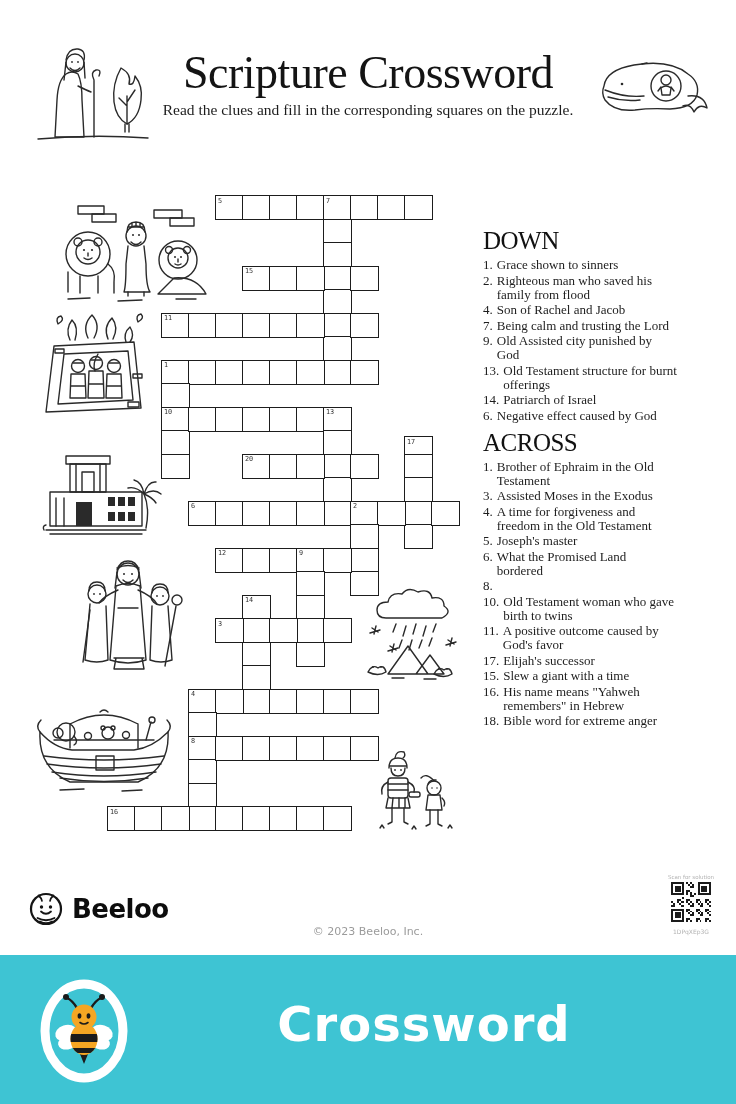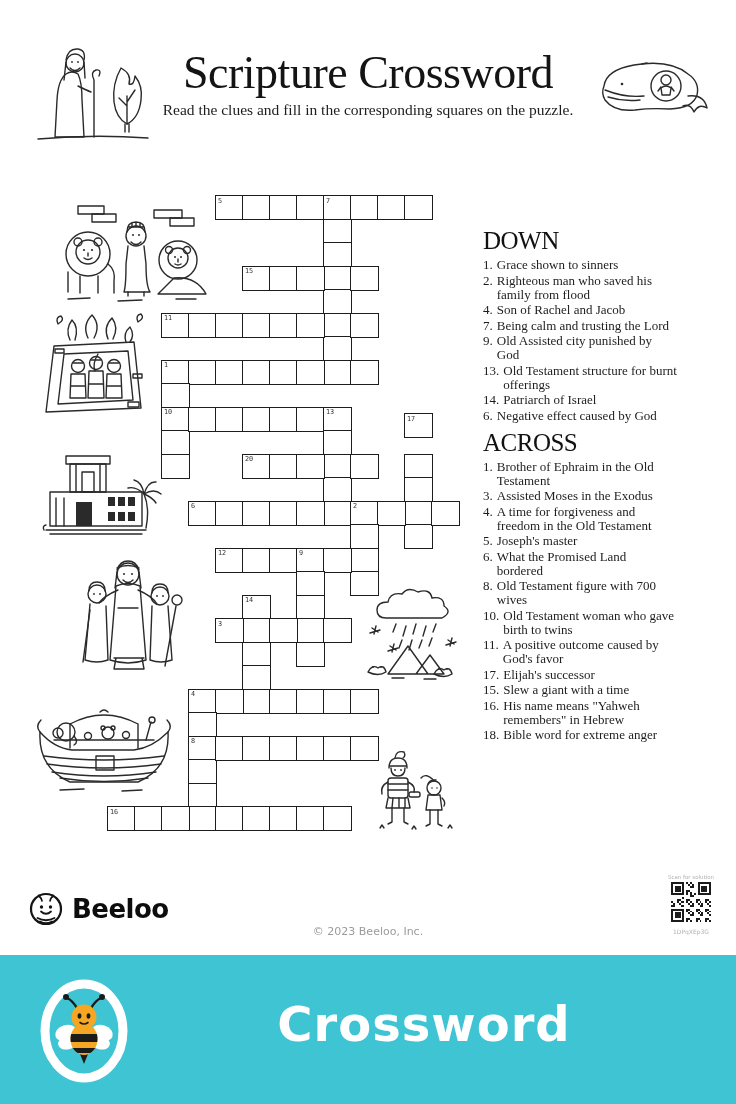--- a/index.html
+++ b/index.html
@@ -299,21 +299,21 @@
       <div class="cell" style="left: 135px; top: 211.5px; width: 28.7px; height: 25.2px;"></div>
       <div class="cell" style="left: 162px; top: 211.5px; width: 28.7px; height: 25.2px;"></div>
       <div class="cell" style="left: 189px; top: 211.5px; width: 28.7px; height: 25.2px;"></div>
       <div class="cell" style="left: 216px; top: 211.5px; width: 28.7px; height: 25.2px;">
         <span class="cellnum">13</span>
       </div>
       <div class="cell" style="left: 216px; top: 235px; width: 28.7px; height: 25.2px;"></div>
       <div class="cell" style="left: 216px; top: 258.5px; width: 28.7px; height: 25.2px;"></div>
       <div class="cell" style="left: 216px; top: 282px; width: 28.7px; height: 25.2px;"></div>
       <div class="cell" style="left: 216px; top: 305.5px; width: 28.7px; height: 25.2px;"></div>
-      <div class="cell" style="left: 297px; top: 218px; width: 28.7px; height: 25.2px;">
+      <div class="cell" style="left: 297px; top: 241px; width: 28.7px; height: 25.2px;">
         <span class="cellnum">17</span>
       </div>
       <div class="cell" style="left: 297px; top: 258.5px; width: 28.7px; height: 25.2px;"></div>
       <div class="cell" style="left: 297px; top: 282px; width: 28.7px; height: 25.2px;"></div>
       <div class="cell" style="left: 297px; top: 305.5px; width: 28.7px; height: 25.2px;"></div>
       <div class="cell" style="left: 297px; top: 329px; width: 28.7px; height: 25.2px;"></div>
       <div class="cell" style="left: 135px; top: 258.5px; width: 28.7px; height: 25.2px;">
         <span class="cellnum">20</span>
       </div>
       <div class="cell" style="left: 162px; top: 258.5px; width: 28.7px; height: 25.2px;"></div>
@@ -445,21 +445,20 @@
         <div class="clue">
           <span class="cnum">5.</span>
           <span class="ctext">Joseph's master</span>
         </div>
         <div class="clue">
           <span class="cnum">6.</span>
           <span class="ctext">What the Promised Land bordered</span>
         </div>
         <div class="clue">
           <span class="cnum">8.</span>
-          <span class="ctext">Old Testament figure with 700 wives</span>
         </div>
         <div class="clue">
           <span class="cnum">10.</span>
           <span class="ctext">Old Testament woman who gave birth to twins</span>
         </div>
         <div class="clue">
           <span class="cnum">11.</span>
           <span class="ctext">A positive outcome caused by God's favor</span>
         </div>
         <div class="clue">

